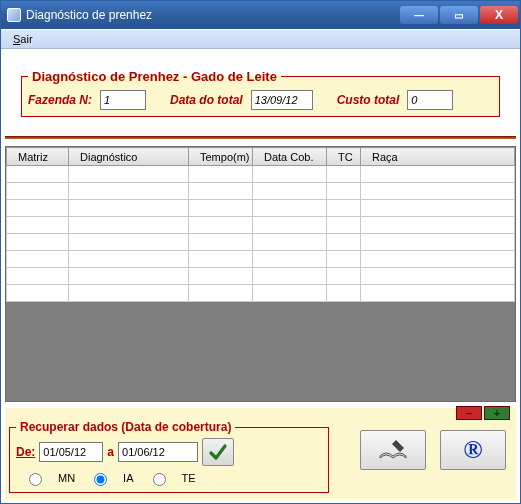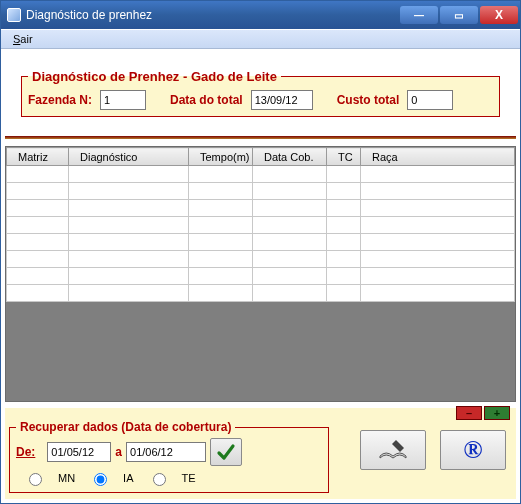--- a/index.html
+++ b/index.html
@@ -80,20 +80,21 @@
   fieldset.panel > legend {
     color: #b00000;
     font-weight: bold;
     font-size: 13px;
     padding: 0 4px;
   }
   .row1 {
     display: flex;
     align-items: center;
     gap: 8px;
+    font-style: italic;
   }
   .lbl { color: #b00000; font-weight: bold; font-size: 12px; }
   input.textbox {
     height: 20px;
     border: 1px solid #7a7a7a;
     background: #fff;
     font: inherit;
     padding: 1px 3px;
   }
   
@@ -336,21 +337,21 @@
           </div>
         <div class="sqbtn green">
             <span>+</span>
           </div>
       </div>
 
       <fieldset class="recover">
         <legend>Recuperar dados (Data de cobertura)</legend>
         <div class="recrow">
           <span class="lbl" style="text-decoration:underline">De:</span>
-          <input class="textbox" style="width: 64px; margin-left: 8px;" value="01/05/12">
+          <input class="textbox" style="width: 64px;" value="01/05/12">
           <span class="lbl">a</span>
           <input class="textbox" style="width: 80px;" value="01/06/12">
           <div class="checkbtn">
             <svg width="20" height="20" viewBox="0 0 20 20">
                 <path d="M3 11 L8 16 L17 4" stroke="#1e7a1e" stroke-width="3.2" fill="none" stroke-linecap="round" stroke-linejoin="round"></path>
               </svg>
           </div>
         </div>
         <div class="recradios">
           <label>

